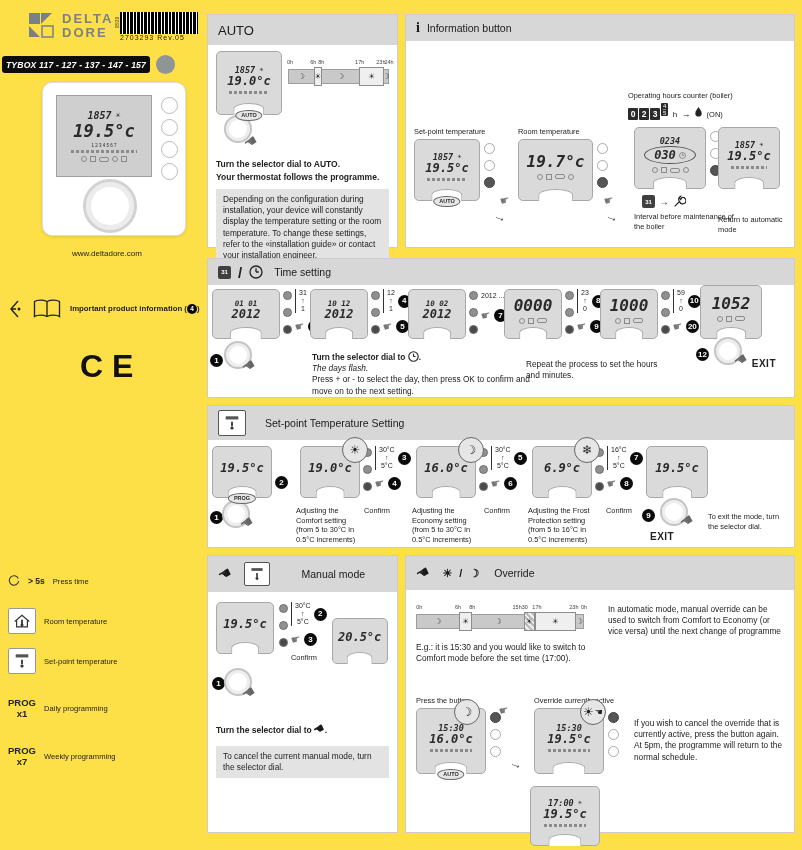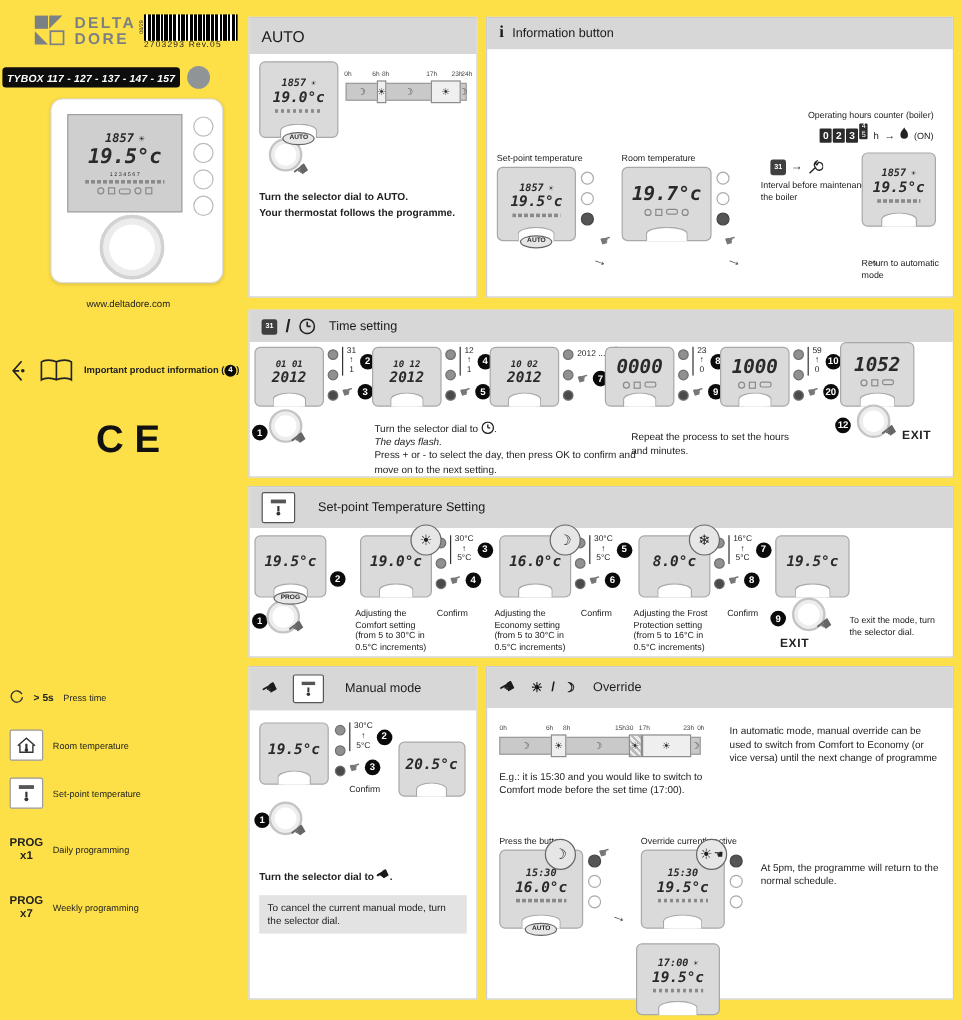--- a/index.html
+++ b/index.html
@@ -256,31 +256,32 @@
                 <i>☀</i>
               </span>
             <span class="sg" style="width:4.1%">
                 <i>☽</i>
               </span>
           </div>
         </div>
       </div>
       <p class="bold9">Turn the selector dial to AUTO.</p>
       <p class="bold9">Your thermostat follows the programme.</p>
+      <div class="note" style="margin-top:6px">Depending on the configuration during installation, your device will constantly display the temperature setting or the room temperature. To change these settings, refer to the «installation guide» or contact your installation engineer.</div>
     </div>
   </section>
 
   <section class="panel" id="p-info" style="left:405px;top:14px;width:390px;height:234px">
     <div class="hdr">
       <span class="iglyph">i</span>
       <span>Information button</span>
     </div>
     <div class="body">
 
-      <div class="abs" style="left:222px;top:50px;width:150px;text-align:right">
+      <div class="abs" style="left:222px;top:50px;width:150px;text-align:left">
         <div class="cap">Operating hours counter (boiler)</div>
         <div style="margin-top:2px">
           <span class="dig">0</span><span class="dig">2</span><span class="dig">3</span><span class="roll">
               <span>4</span>
               <span style="border-top:1px solid #888">5</span>
             </span>
           <span style="font-size:8px">h</span>
           <i style="font-size:9px">→</i>
           <svg width="7" height="10" viewBox="0 0 10 14">
               <path d="M5 0 C7 4 9.5 5 9.5 9 A4.5 4.5 0 1 1 .5 9 C.5 5 3 4 5 0 Z" fill="#222"></path>
@@ -325,20 +326,43 @@
           <div class="sidebtns">
               <span class="sb"></span>
               <span class="sb"></span>
               <span class="sb dark"></span>
             </div>
         </div>
         <i class="pg" style="position:absolute;right:-6px;bottom:-6px">☛</i>
       </div>
 
       <div class="abs" style="left:228px;top:86px;width:100px">
+        <div style="display:flex;gap:4px">
+          <div class="lcd" style="width:72px;height:62px">
+            <div class="lt seg">0234</div>
+            <div class="ellipse seg">
+              <span>030</span>
+              <svg width="7" height="7" viewBox="0 0 14 14">
+                  <circle cx="7" cy="7" r="6" fill="none" stroke="#444"></circle>
+                  <path d="M7 7 V3 M7 7 H10" stroke="#444" fill="none"></path>
+                </svg>
+            </div>
+            <div class="lico">
+                <span class="ci"></span>
+                <span class="sq"></span>
+                <span class="pl"></span>
+                <span class="ci"></span>
+              </div>
+          </div>
+          <div class="sidebtns">
+              <span class="sb"></span>
+              <span class="sb"></span>
+              <span class="sb dark"></span>
+            </div>
+        </div>
         <div style="display:flex;gap:4px;align-items:center;margin-top:6px;margin-left:8px">
           <span class="calbox">31</span>
           <i style="font-size:10px;font-weight:bold">→</i>
           <svg width="13" height="13" viewBox="0 0 16 16">
             <path d="M2 14 L8 8 M8 8 A4 4 0 1 0 11 3 L9.5 5.5 L8 4 L9.5 1.5 A4 4 0 0 0 8 8" fill="none" stroke="#222" stroke-width="1.4"></path>
           </svg>
         </div>
         <div class="cap" style="margin-top:4px;width:110px">Interval before maintenance of the boiler</div>
       </div>
 
@@ -369,21 +393,21 @@
       <svg width="14" height="14" viewBox="0 0 14 14">
           <circle cx="7" cy="7" r="6" fill="none" stroke="#222" stroke-width="1.3"></circle>
           <path d="M7 7 V3.2 M7 7 H9.8" stroke="#222" stroke-width="1.3" fill="none"></path>
         </svg>
       <span style="margin-left:4px">Time setting</span>
     </div>
     <div class="body" style="height:112px">
 
       <div class="tunit" style="left:4px;top:4px">
         <div class="lcdwrap">
-          <div class="lcd" style="width:58px;height:50px">
+          <div class="lcd" style="width:68px;height:50px">
             <div class="lt seg" style="font-size:7.5px">01 01</div>
             <div class="lT seg">2012</div>
           </div>
           <span class="step" style="position:absolute;left:-2px;bottom:-28px">1</span>
           <div class="knob" style="position:absolute;left:12px;bottom:-30px"></div>
           <i class="hglyph" style="position:absolute;left:30px;bottom:-36px">☚</i>
         </div>
         <div class="ctrl">
           <div class="dots3">
               <span class="pbtn"></span>
@@ -534,21 +558,21 @@
               </div>
           </div>
           <span class="step" style="position:absolute;left:-4px;bottom:-22px">12</span>
           <div class="knob" style="position:absolute;left:14px;bottom:-26px"></div>
           <i class="hglyph" style="position:absolute;left:34px;bottom:-30px">☚</i>
           <span class="exit" style="position:absolute;right:-14px;bottom:-30px">EXIT</span>
         </div>
       </div>
 
       <div class="abs" style="left:104px;top:66px;width:228px">
-        <div class="txt8" style="font-weight:normal">
+        <div class="txt8" style="font-weight:bold">
           <span>Turn the selector dial to</span>
           <svg width="11" height="11" viewBox="0 0 14 14" style="vertical-align:-2px">
               <circle cx="7" cy="7" r="6" fill="none" stroke="#222" stroke-width="1.4"></circle>
               <path d="M7 7 V3.4 M7 7 H9.6" stroke="#222" stroke-width="1.4" fill="none"></path>
             </svg><span>.</span>
         </div>
         <div class="txt8" style="font-style:italic">The days flash.</div>
         <div class="txt8">Press + or - to select the day, then press OK to confirm and move on to the next setting.</div>
       </div>
       <div class="abs txt8" style="left:318px;top:74px;width:140px">Repeat the process to set the hours and minutes.</div>
@@ -641,21 +665,21 @@
                 <i class="pg">☛</i>
                 <span class="step">6</span>
               </div>
           </div>
         </div>
       </div>
 
       <div class="tunit" style="left:324px;top:6px">
         <div class="lcdwrap">
           <div class="lcd" style="width:60px;height:52px">
-            <div class="lT seg">8.0°c</div>
+            <div class="lT seg">6.9°c</div>
           </div>
           <span class="mcirc">
               <i>❄</i>
             </span>
         </div>
         <div class="ctrl">
           <div class="dots3">
               <span class="pbtn"></span>
               <span class="pbtn"></span>
               <span class="pbtn dark"></span>
@@ -702,21 +726,21 @@
   <section class="panel" id="p-manual" style="left:207px;top:555px;width:191px;height:278px">
     <div class="hdr" style="height:36px">
       <span class="handdark">☚</span>
       <div class="iconbox" style="width:24px;height:22px;margin-left:6px">
         <svg width="16" height="15" viewBox="0 0 20 18">
             <rect x="3" y="1" width="14" height="3.5" fill="#555"></rect>
             <line x1="10" y1="7" x2="10" y2="12" stroke="#333" stroke-width="2"></line>
             <circle cx="10" cy="14" r="1.8" fill="#333"></circle>
           </svg>
       </div>
-      <span style="margin-left:10px">Manual mode</span>
+      <span style="margin-left:24px">Manual mode</span>
     </div>
     <div class="body">
       <div style="display:flex;gap:5px;margin-bottom:58px;margin-top:4px">
         <div class="lcdwrap">
           <div class="lcd" style="width:58px;height:52px">
             <div class="lT seg">19.5°c</div>
           </div>
           <span class="step" style="position:absolute;left:-4px;bottom:-26px">1</span>
           <div class="knob" style="position:absolute;left:8px;bottom:-32px"></div>
           <i class="hglyph" style="position:absolute;left:26px;bottom:-38px">☚</i>
@@ -846,18 +870,19 @@
           <div class="lt seg">
               <span>17:00</span>
               <i style="font-size:7px">☀</i>
             </div>
           <div class="lT seg">19.5°c</div>
           <div class="lbars"></div>
         </div>
       </div>
 
       <div class="abs txt8" style="left:228px;top:128px;width:152px">
+        <div>If you wish to cancel the override that is currently active, press the button again.</div>
         <div>At 5pm, the programme will return to the normal schedule.</div>
       </div>
     </div>
   </section>
 
 </div>
 
 </body></html>

